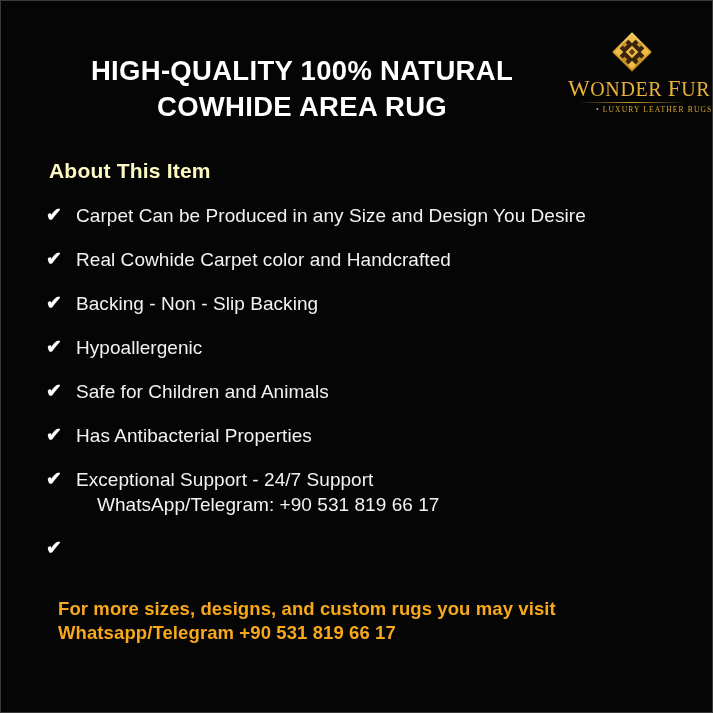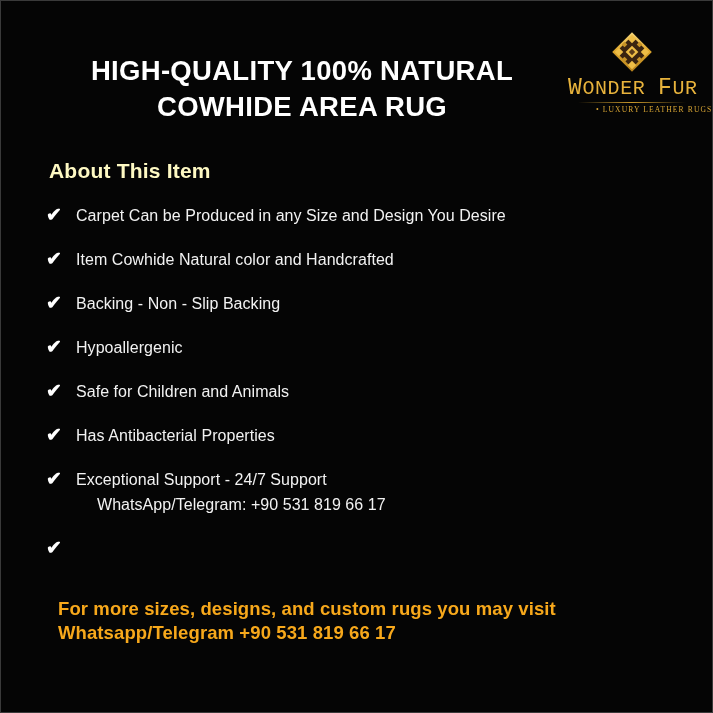--- a/index.html
+++ b/index.html
@@ -58,21 +58,21 @@
   }
 
   .logo-mark {
     width:50px;
     height:50px;
     margin:0 auto 2px auto;
     display:block;
   }
 
   .logo-word {
-    font-family:Liberation Mono, monospace;
+    font-family:Liberation Serif, serif;
     font-size:20px;
     letter-spacing:0.6px;
     color:#e8b33c;
     white-space:nowrap;
     margin-top:-2px;
   }
   .logo-word .cap { font-size:23px; }
 
   .logo-rule {
     width:108px;
@@ -119,21 +119,21 @@
   .feature .check {
     flex:0 0 30px;
     font-size:19px;
     font-weight:bold;
     line-height:24px;
     color:#ffffff;
     transform:translateY(-1px);
   }
 
   .feature .ftext {
-    font-size:16px;
+    font-size:19px;
     line-height:24.5px;
     color:#f2f2f2;
     font-weight:400;
     letter-spacing:0.05px;
   }
 
   .feature .ftext .l2 {
     display:block;
     margin-left:21px;
   }
@@ -202,21 +202,21 @@
     <li class="feature">
       <span class="check">✔</span>
       <span class="ftext">
         <span>Carpet Can be Produced in any Size and Design You Desire</span>
       </span>
     </li>
 
     <li class="feature">
       <span class="check">✔</span>
       <span class="ftext">
-        <span>Item Cowhide Natural color and Handcrafted</span>
+        <span>Real Cowhide Carpet color and Handcrafted</span>
       </span>
     </li>
 
     <li class="feature">
       <span class="check">✔</span>
       <span class="ftext">
         <span>Backing - Non - Slip Backing</span>
       </span>
     </li>
 

